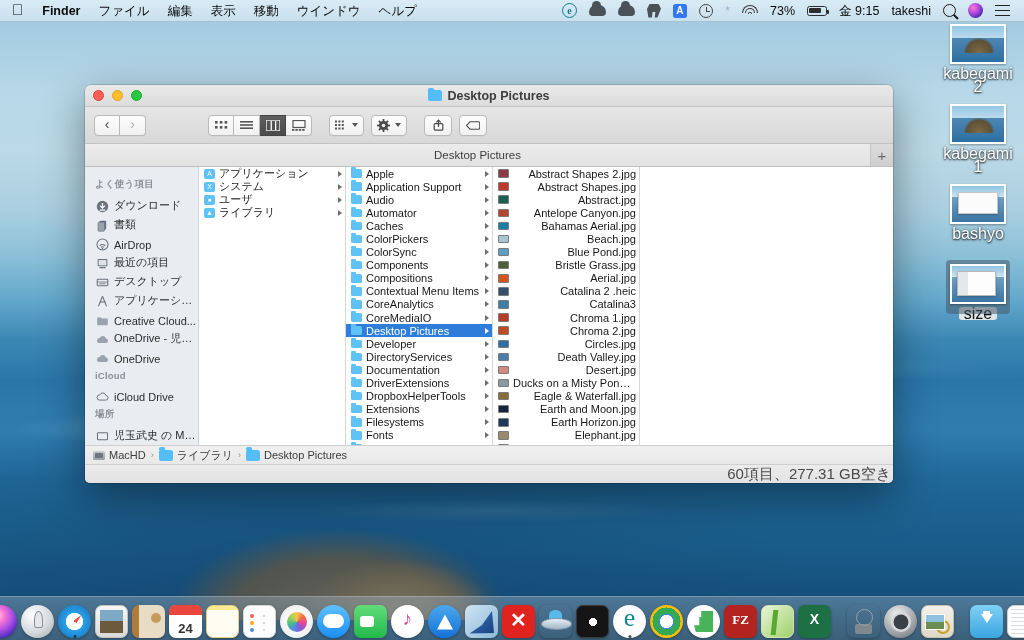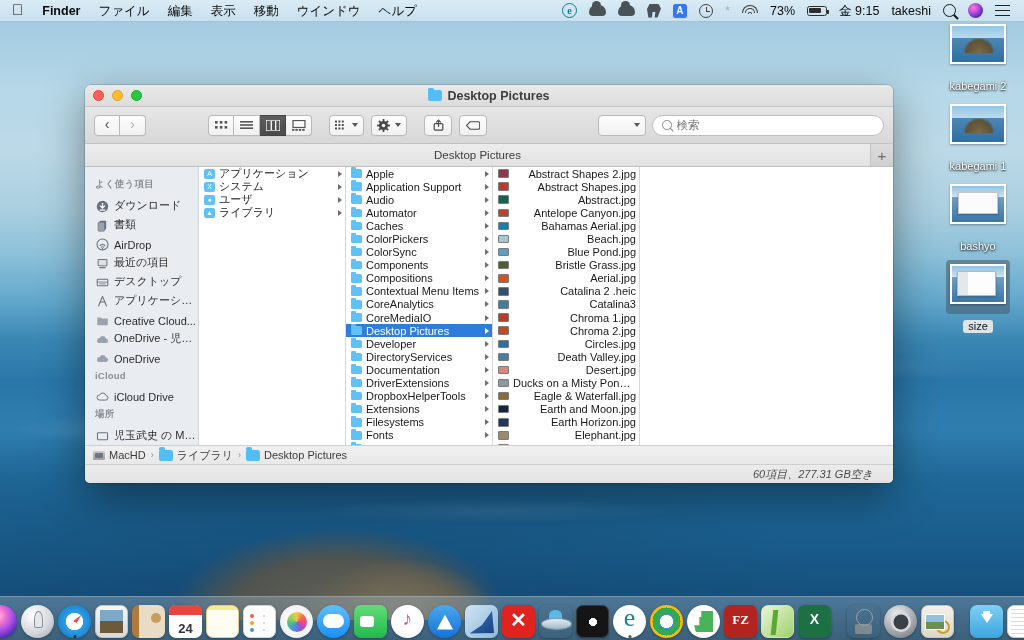--- a/index.html
+++ b/index.html
@@ -114,21 +114,21 @@
   .desk-icon .thumb.win:after {
     content:""; position:absolute; left:6px; top:6px; right:6px; bottom:8px;
     background:#fbfbfb; border:1px solid #c6c6c6; box-shadow:0 1px 2px rgba(0,0,0,.25);
   }
   .desk-icon .thumb.win2:after {
     content:""; position:absolute; left:5px; top:5px; right:8px; bottom:6px;
     background: linear-gradient(to right,#e4e8ed 0 26%, #fdfdfd 26%);
     border:1px solid #b9b9b9;
   }
   .desk-icon .label {
-    margin-top: 16px; font-size: 11px; color: #fff;
+    margin-top: 3px; font-size: 16px; color: #fff;
     text-shadow: 0 1px 2px rgba(0,0,0,.8), 0 0 3px rgba(0,0,0,.6);
     line-height: 13px;
   }
   .desk-icon.selected .sel-bg {
     position:absolute; left:6px; top:-4px; width:64px; height:54px;
     background: rgba(70,90,105,.55); border-radius: 4px;
   }
   .desk-icon.selected .label {
     background: rgba(238,238,238,.9); color:#111; text-shadow:none;
     border-radius: 3px; display:inline-block; padding: 0 5px;
@@ -260,24 +260,24 @@
     padding-left: 8px; font-size: 11px; color:#3b3b3b;
     background: linear-gradient(to bottom,#f0f0f0,#e8e8e8);
     border-top: .5px solid #cfcfcf;
   }
   .pb-sep { color:#8d8d8d; font-size:9px; margin: 0 1px;}
   .pb-item { display:flex; align-items:center; gap:4px; }
   .hd { width:12px;height:9px;background:linear-gradient(to bottom,#c9ccd0,#9aa0a6);border-radius:1.5px;flex:none;position:relative;}
   .hd:after{content:"";position:absolute;left:2px;top:2px;width:8px;height:5px;background:#6f757b;border-radius:1px;}
   .statusbar {
     height: 19px; flex:none; display:flex; align-items:center;
-    padding: 0 20px; font-size:11px; color:#4a4a4a;
+    padding: 0 2px; font-size:15px; color:#4a4a4a;
     background: linear-gradient(to bottom,#ebebeb,#e2e2e2);
     border-top:.5px solid #cfcfcf;
-    justify-content:flex-end; position:relative;font-style:italic;
+    justify-content:flex-end; position:relative;
   }
 
   
   #dock {
     position:absolute; left:0; right:0; bottom:0; height: 44px;
     background: linear-gradient(to bottom, rgba(155,175,190,.42), rgba(105,130,150,.48));
     border-top: 1px solid rgba(255,255,255,.3);
     display:flex; align-items:flex-end; justify-content:center; gap:4px;
     padding: 0 10px 2px; z-index: 40;
   }
@@ -555,29 +555,20 @@
           <path d="M5.5 8 V1.2"></path>
             <path d="M3.2 3.3 L5.5 1 L7.8 3.3"></path>
         </g>
       </svg>
     </div>
     <div class="tbtn" style="min-width:28px">
       <svg width="14" height="9" viewBox="0 0 14 9">
         <path d="M4 0.8 H12.4 a1.3 1.3 0 0 1 1.3 1.3 v4.8 a1.3 1.3 0 0 1 -1.3 1.3 H4 L0.6 4.5 Z" fill="none" stroke="#4a4a4a" stroke-width="1.1"></path>
       </svg>
     </div>
-    <div class="search-combo">
-      <div class="sel-blank">
-        <span class="caret"></span>
-      </div>
-      <div class="search-field">
-        <span class="mag"></span>
-        <input style="border: none; outline: none; background: transparent; font-size: 11.5px; color: rgb(154, 154, 154); width: 100%; font-family: &quot;Liberation Sans&quot;, sans-serif;" placeholder="検索">
-      </div>
-    </div>
   </div>
 
   <div class="tabbar">
     <div class="tab">Desktop Pictures</div>
     <div class="tab-plus">+</div>
   </div>
 
   <div class="body-split">
 
     <div class="sidebar">

